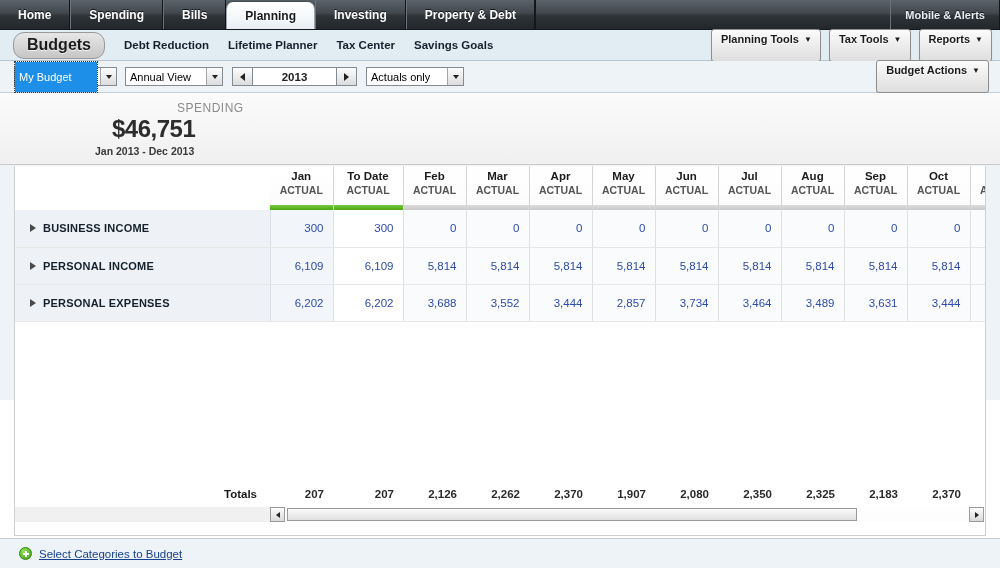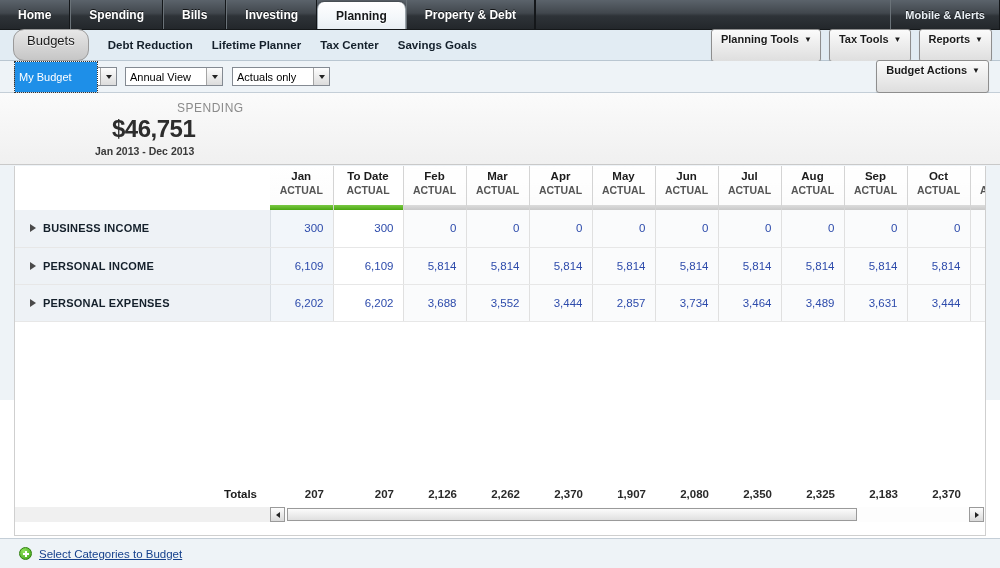--- a/index.html
+++ b/index.html
@@ -51,25 +51,25 @@
 
   
   .subnav {
     position:absolute; left:0; top:30px; width:1000px; height:31px;
     background:#e2ecf3;
     border-bottom:1px solid #b9c6d1;
     display:flex; align-items:center;
   }
   .subnav .pill {
     margin-left:13px;
-    padding:3px 13px 12px;
+    padding:3px 13px 4px;
     border-radius:11px;
     background:linear-gradient(to bottom,#e7e7e7,#c6c6c6);
     border:1px solid #9a9a9a;
-    font-weight:normal; font-size:13px; color:#1b1b1b;
+    font-weight:bold; font-size:16px; color:#1b1b1b;
     text-shadow:0 1px 0 rgba(255,255,255,.7);
     position:relative; cursor:pointer;
   }
   .subnav .pill:after{
     content:""; position:absolute; left:50%; margin-left:-5px; bottom:-9px;
     width:0;height:0;border-left:5px solid transparent;border-right:5px solid transparent;
     border-bottom:5px solid #e2ecf3;
   }
   .subnav .sub-item {
     margin-left:19px; font-weight:bold; font-size:11.5px; color:#14202b;
@@ -254,25 +254,25 @@
   <div class="topnav">
     <div class="tab">
         <span>Home</span>
       </div>
     <div class="tab">
         <span>Spending</span>
       </div>
     <div class="tab">
         <span>Bills</span>
       </div>
+    <div class="tab active">
+        <span>Planning</span>
+      </div>
     <div class="tab">
         <span>Investing</span>
-      </div>
-    <div class="tab active">
-        <span>Planning</span>
       </div>
     <div class="tab">
         <span>Property &amp; Debt</span>
       </div>
     <div class="spacer"></div>
     <div class="right-link">
         <span>Mobile &amp; Alerts</span>
       </div>
   </div>
 
@@ -293,20 +293,29 @@
       <span class="txt">My Budget</span>
       <span class="arrowbox">
           <i></i>
         </span>
     </div>
     <div class="sel" id="sel-view">
       <span class="txt">Annual View</span>
       <span class="arrowbox">
           <i></i>
         </span>
+    </div>
+    <div class="yearbox">
+      <div class="stepper">
+          <i class="l"></i>
+        </div>
+      <div class="yearval">2013</div>
+      <div class="stepper">
+          <i class="r"></i>
+        </div>
     </div>
     <div class="sel" id="sel-actuals">
       <span class="txt">Actuals only</span>
       <span class="arrowbox">
           <i></i>
         </span>
     </div>
     <div class="tspacer"></div>
     <div class="btn-drop" id="budget-actions"><span>Budget Actions</span><span class="caret">▼</span></div>
   </div>

